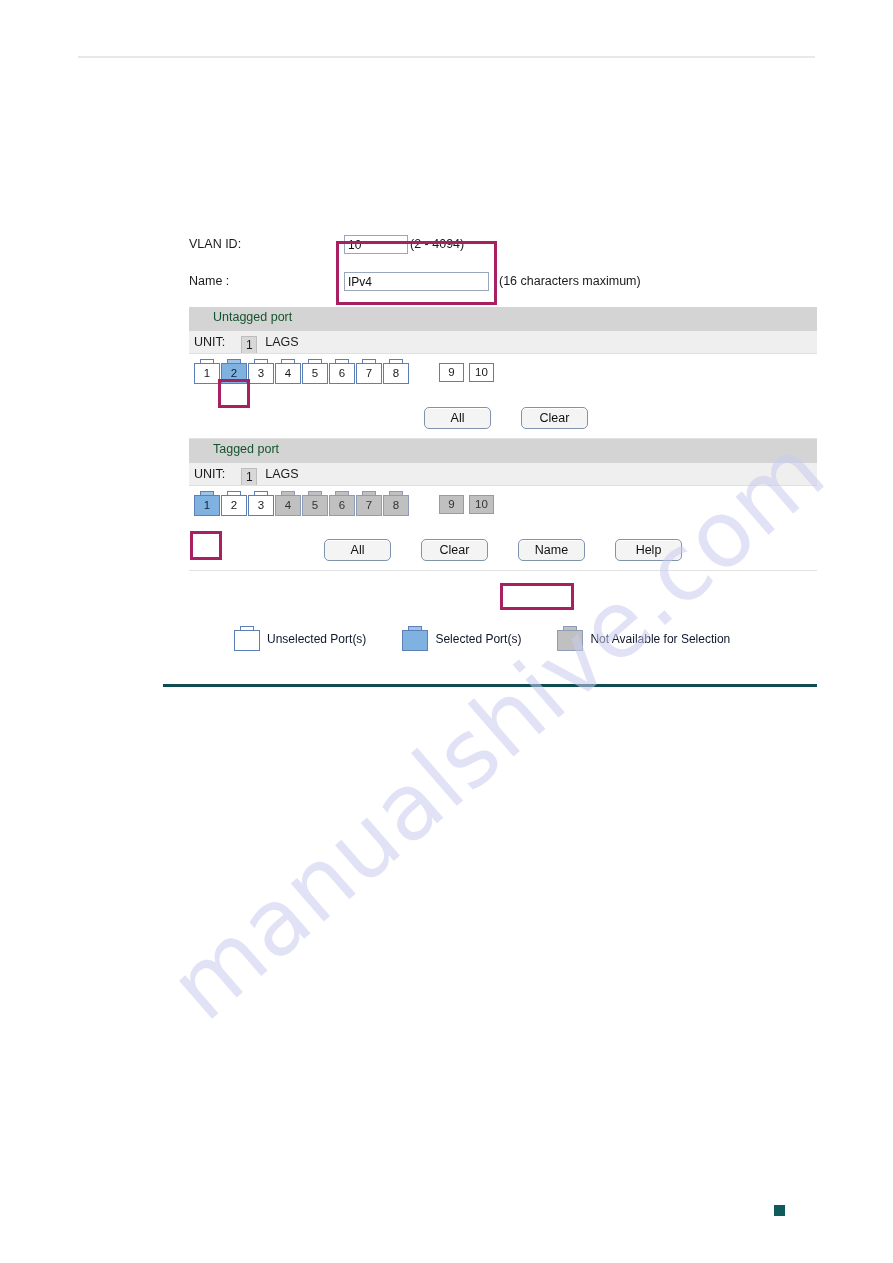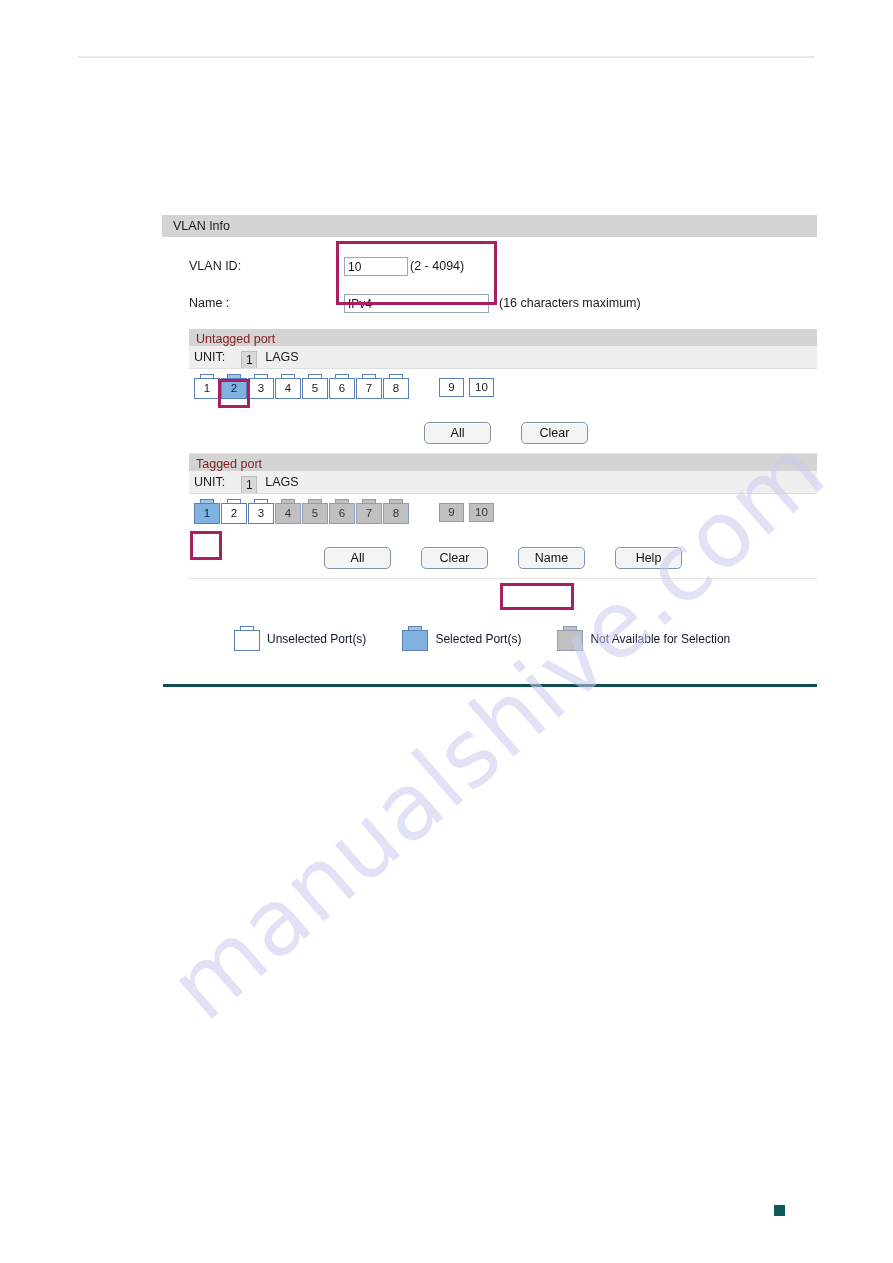--- a/index.html
+++ b/index.html
@@ -121,25 +121,25 @@
   .hl-apply    { left: 500px; top: 583px; width: 74px; height: 27px; }
 
   
   .sub-panel {
     margin: 0 0 0 27px;
     width: 628px;
     border-bottom: 1px solid #e2e2e2;
   }
   .sub-head {
     background: #d4d4d4;
-    height: 17px;
+    height: 24px;
     line-height: 21px;
-    padding-left: 7px;
-    font-size: 12.5px;
-    color: #7f1d1d;
+    padding-left: 24px;
+    font-size: 12.5px;
+    color: #14532d;
   }
   .unit-bar {
     background: #efefef;
     height: 23px;
     display: flex;
     align-items: center;
     padding-left: 5px;
     font-size: 12.5px;
     color: #1a1a1a;
     border-bottom: 1px solid #e0e0e0;
@@ -279,21 +279,20 @@
 <body>
 
 <div class="watermark">
   <div class="wm-text wm-1">manualshive.com</div>
 </div>
 
 <div class="top-rule"></div>
 
 <div class="panel">
 
-  <div class="panel-head">VLAN Info</div>
 
   <div class="vlan-body">
     <div class="field-row row-id">
       <span class="field-label">VLAN ID:</span><input class="txtbox txt-id" value="10" style=""><span class="hint">(2 - 4094)</span>
     </div>
     <div class="field-row row-nm">
       <span class="field-label">Name :</span><input class="txtbox txt-nm" value="IPv4" style=""><span class="hint hint-nm">(16 characters maximum)</span>
     </div>
   </div>
 

